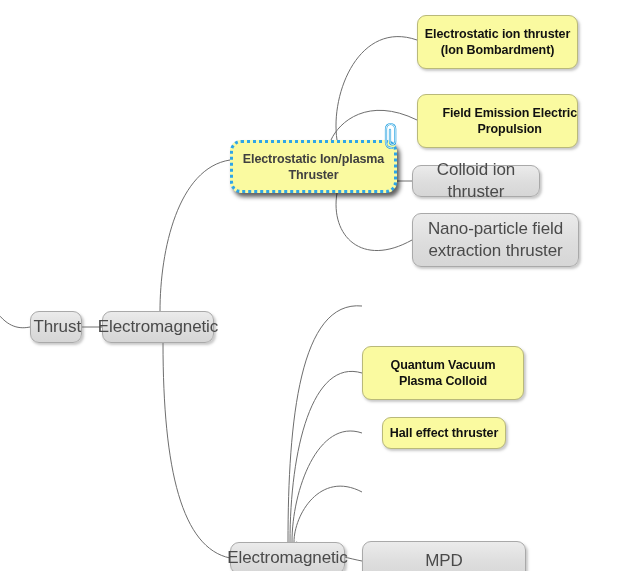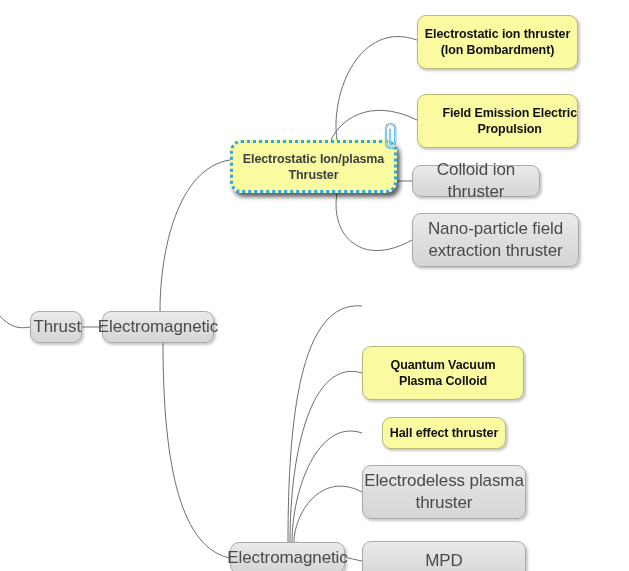--- a/index.html
+++ b/index.html
@@ -131,22 +131,18 @@
 
   <div class="node yellow" style="left: 362px; top: 346px; width: 162px; height: 54px;">
     <span>Quantum Vacuum
 Plasma Colloid</span>
   </div>
 
   <div class="node yellow" style="left: 362px; top: 417px; width: 124px; height: 32px; margin-left: 20px;">
     <span>Hall effect thruster</span>
   </div>
 
-  <div class="node gray" style="left: 362px; top: 465px; width: 164px; height: 54px;">
-    <span>Electrodeless plasma
-thruster</span>
-  </div>
 
   <div class="node gray" style="left: 362px; top: 541px; width: 164px; height: 40px;">
     <span>MPD</span>
   </div>
 
 </div>
 
 </body></html>

